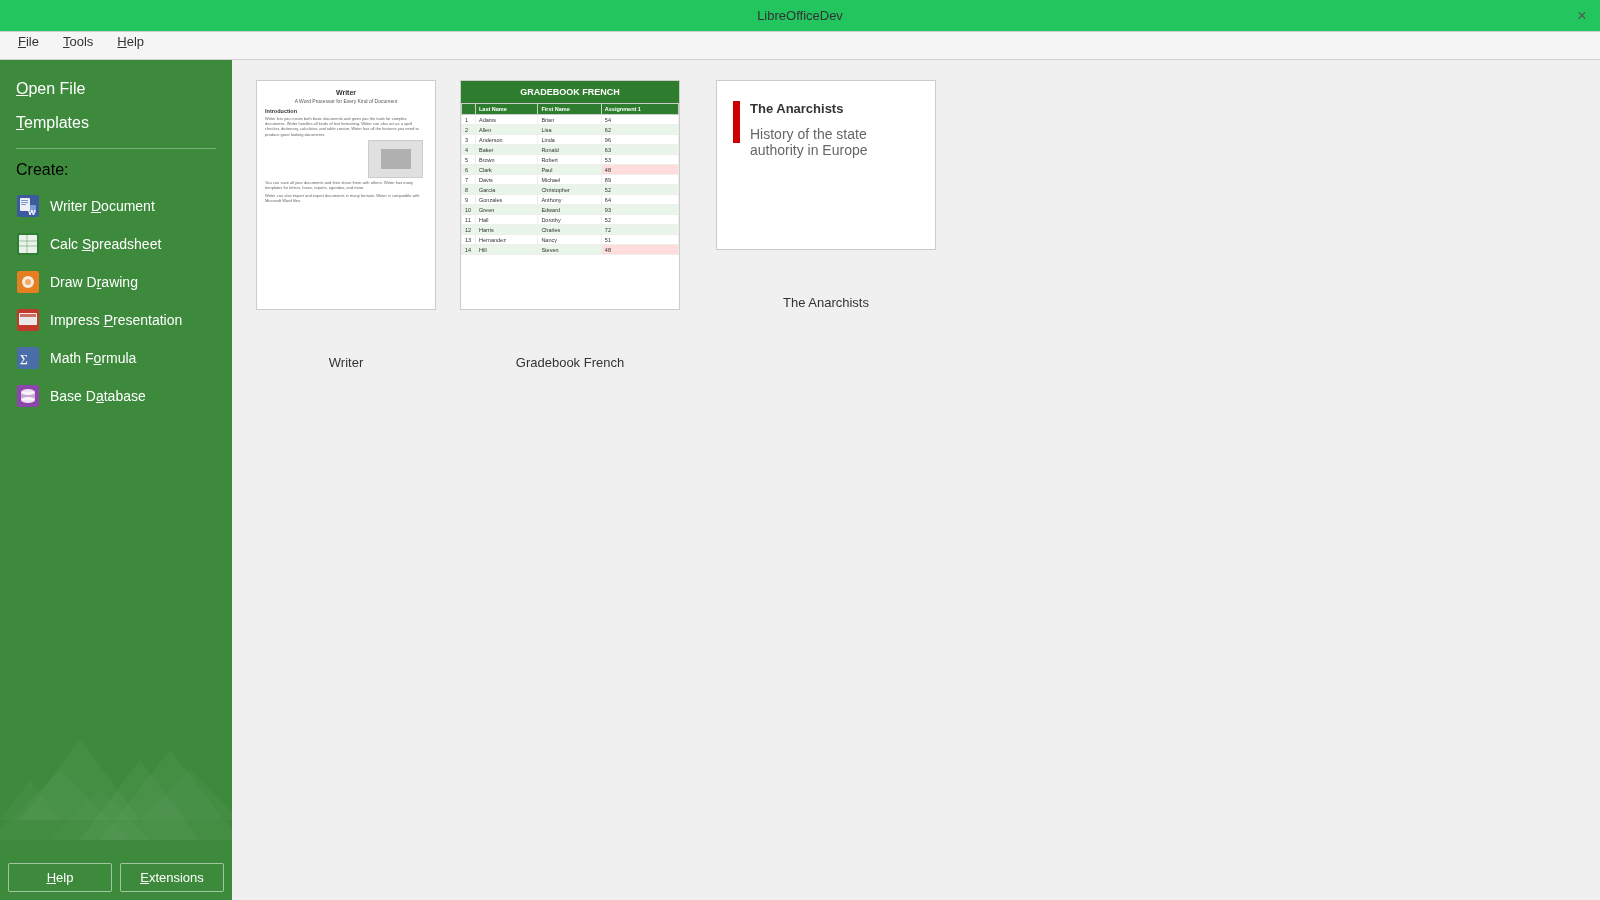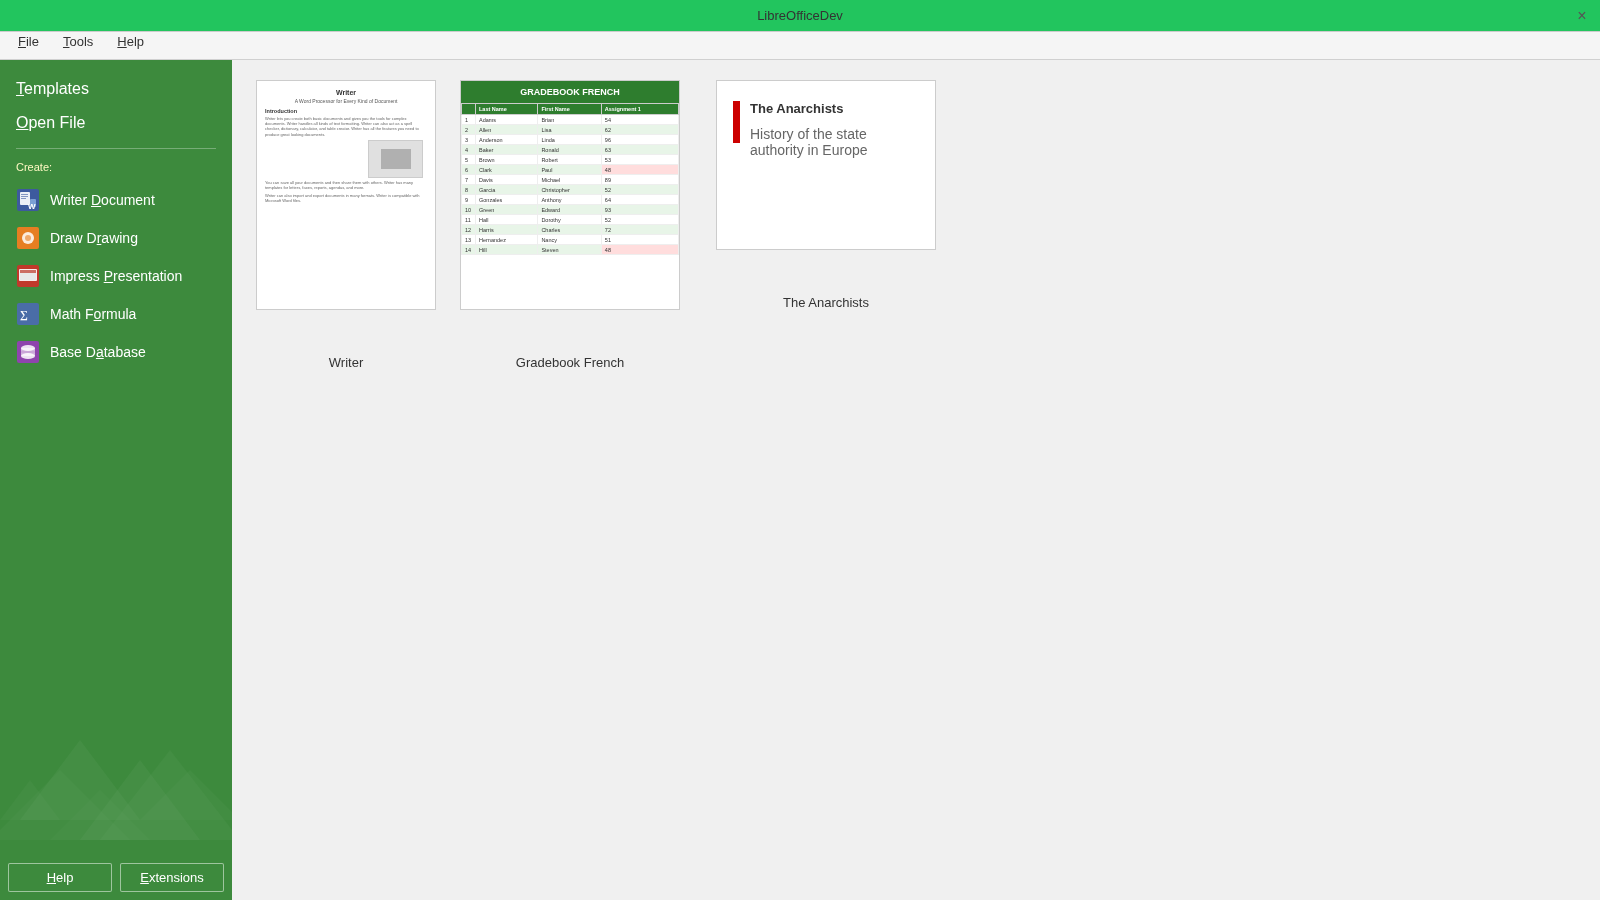--- a/index.html
+++ b/index.html
@@ -81,22 +81,22 @@
     }
     .sidebar-link u { text-decoration: underline; }
 
     .sidebar-divider {
       border: none;
       border-top: 1px solid rgba(255,255,255,0.3);
       margin: 8px 16px;
     }
 
     .sidebar-section-label {
-      color: #fef9c3;
-      font-size: 11px;
+      color: #000000;
+      font-size: 16px;
       padding: 4px 16px 8px 16px;
     }
 
     .sidebar-create-item {
       display: flex;
       align-items: center;
       gap: 10px;
       padding: 7px 16px;
       color: white;
       font-size: 14px;
@@ -253,40 +253,52 @@
 <div class="menu-bar">
   <div class="menu-item"><u>F</u>ile</div>
   <div class="menu-item"><u>T</u>ools</div>
   <div class="menu-item"><u>H</u>elp</div>
 </div>
 
 <div class="main-layout">
 
   <div class="sidebar">
     <div class="sidebar-top">
+      <a class="sidebar-link"><u>O</u>pen File</a>
       <a class="sidebar-link"><u>T</u>emplates</a>
-      <a class="sidebar-link"><u>O</u>pen File</a>
       <hr class="sidebar-divider">
       <div class="sidebar-section-label">Create:</div>
 
       <div class="sidebar-create-item">
         <div class="sidebar-icon">
           <svg width="22" height="22" viewBox="0 0 22 22">
             <rect width="22" height="22" rx="2" fill="#3d5a9e"></rect>
             <rect x="3" y="3" width="10" height="13" rx="1" fill="white" opacity="0.9"></rect>
             <rect x="4" y="5" width="7" height="1" fill="#3d5a9e" opacity="0.6"></rect>
             <rect x="4" y="7" width="7" height="1" fill="#3d5a9e" opacity="0.6"></rect>
             <rect x="4" y="9" width="5" height="1" fill="#3d5a9e" opacity="0.6"></rect>
             <rect x="13" y="10" width="6" height="8" rx="1" fill="#7b9fd4"></rect>
             <text x="11" y="20" font-size="8" fill="white" font-weight="bold" font-family="Arial">W</text>
           </svg>
         </div>
         <span>Writer <u>D</u>ocument</span>
       </div>
 
+      <div class="sidebar-create-item">
+        <div class="sidebar-icon">
+          <svg width="22" height="22" viewBox="0 0 22 22">
+            <rect width="22" height="22" rx="2" fill="#2e7d32"></rect>
+            <rect x="2" y="2" width="18" height="18" rx="1" fill="white" opacity="0.9"></rect>
+            <line x1="2" y1="8" x2="20" y2="8" stroke="#2e7d32" stroke-width="0.8" opacity="0.5"></line>
+            <line x1="2" y1="13" x2="20" y2="13" stroke="#2e7d32" stroke-width="0.8" opacity="0.5"></line>
+            <line x1="10" y1="2" x2="10" y2="20" stroke="#2e7d32" stroke-width="0.8" opacity="0.5"></line>
+          </svg>
+        </div>
+        <span>Calc <u>S</u>preadsheet</span>
+      </div>
 
       <div class="sidebar-create-item">
         <div class="sidebar-icon">
           <svg width="22" height="22" viewBox="0 0 22 22">
             <rect width="22" height="22" rx="2" fill="#e67e22"></rect>
             <circle cx="11" cy="11" r="6" fill="white" opacity="0.85"></circle>
             <circle cx="11" cy="11" r="3" fill="#e67e22" opacity="0.6"></circle>
           </svg>
         </div>
         <span>Draw D<u>r</u>awing</span>

